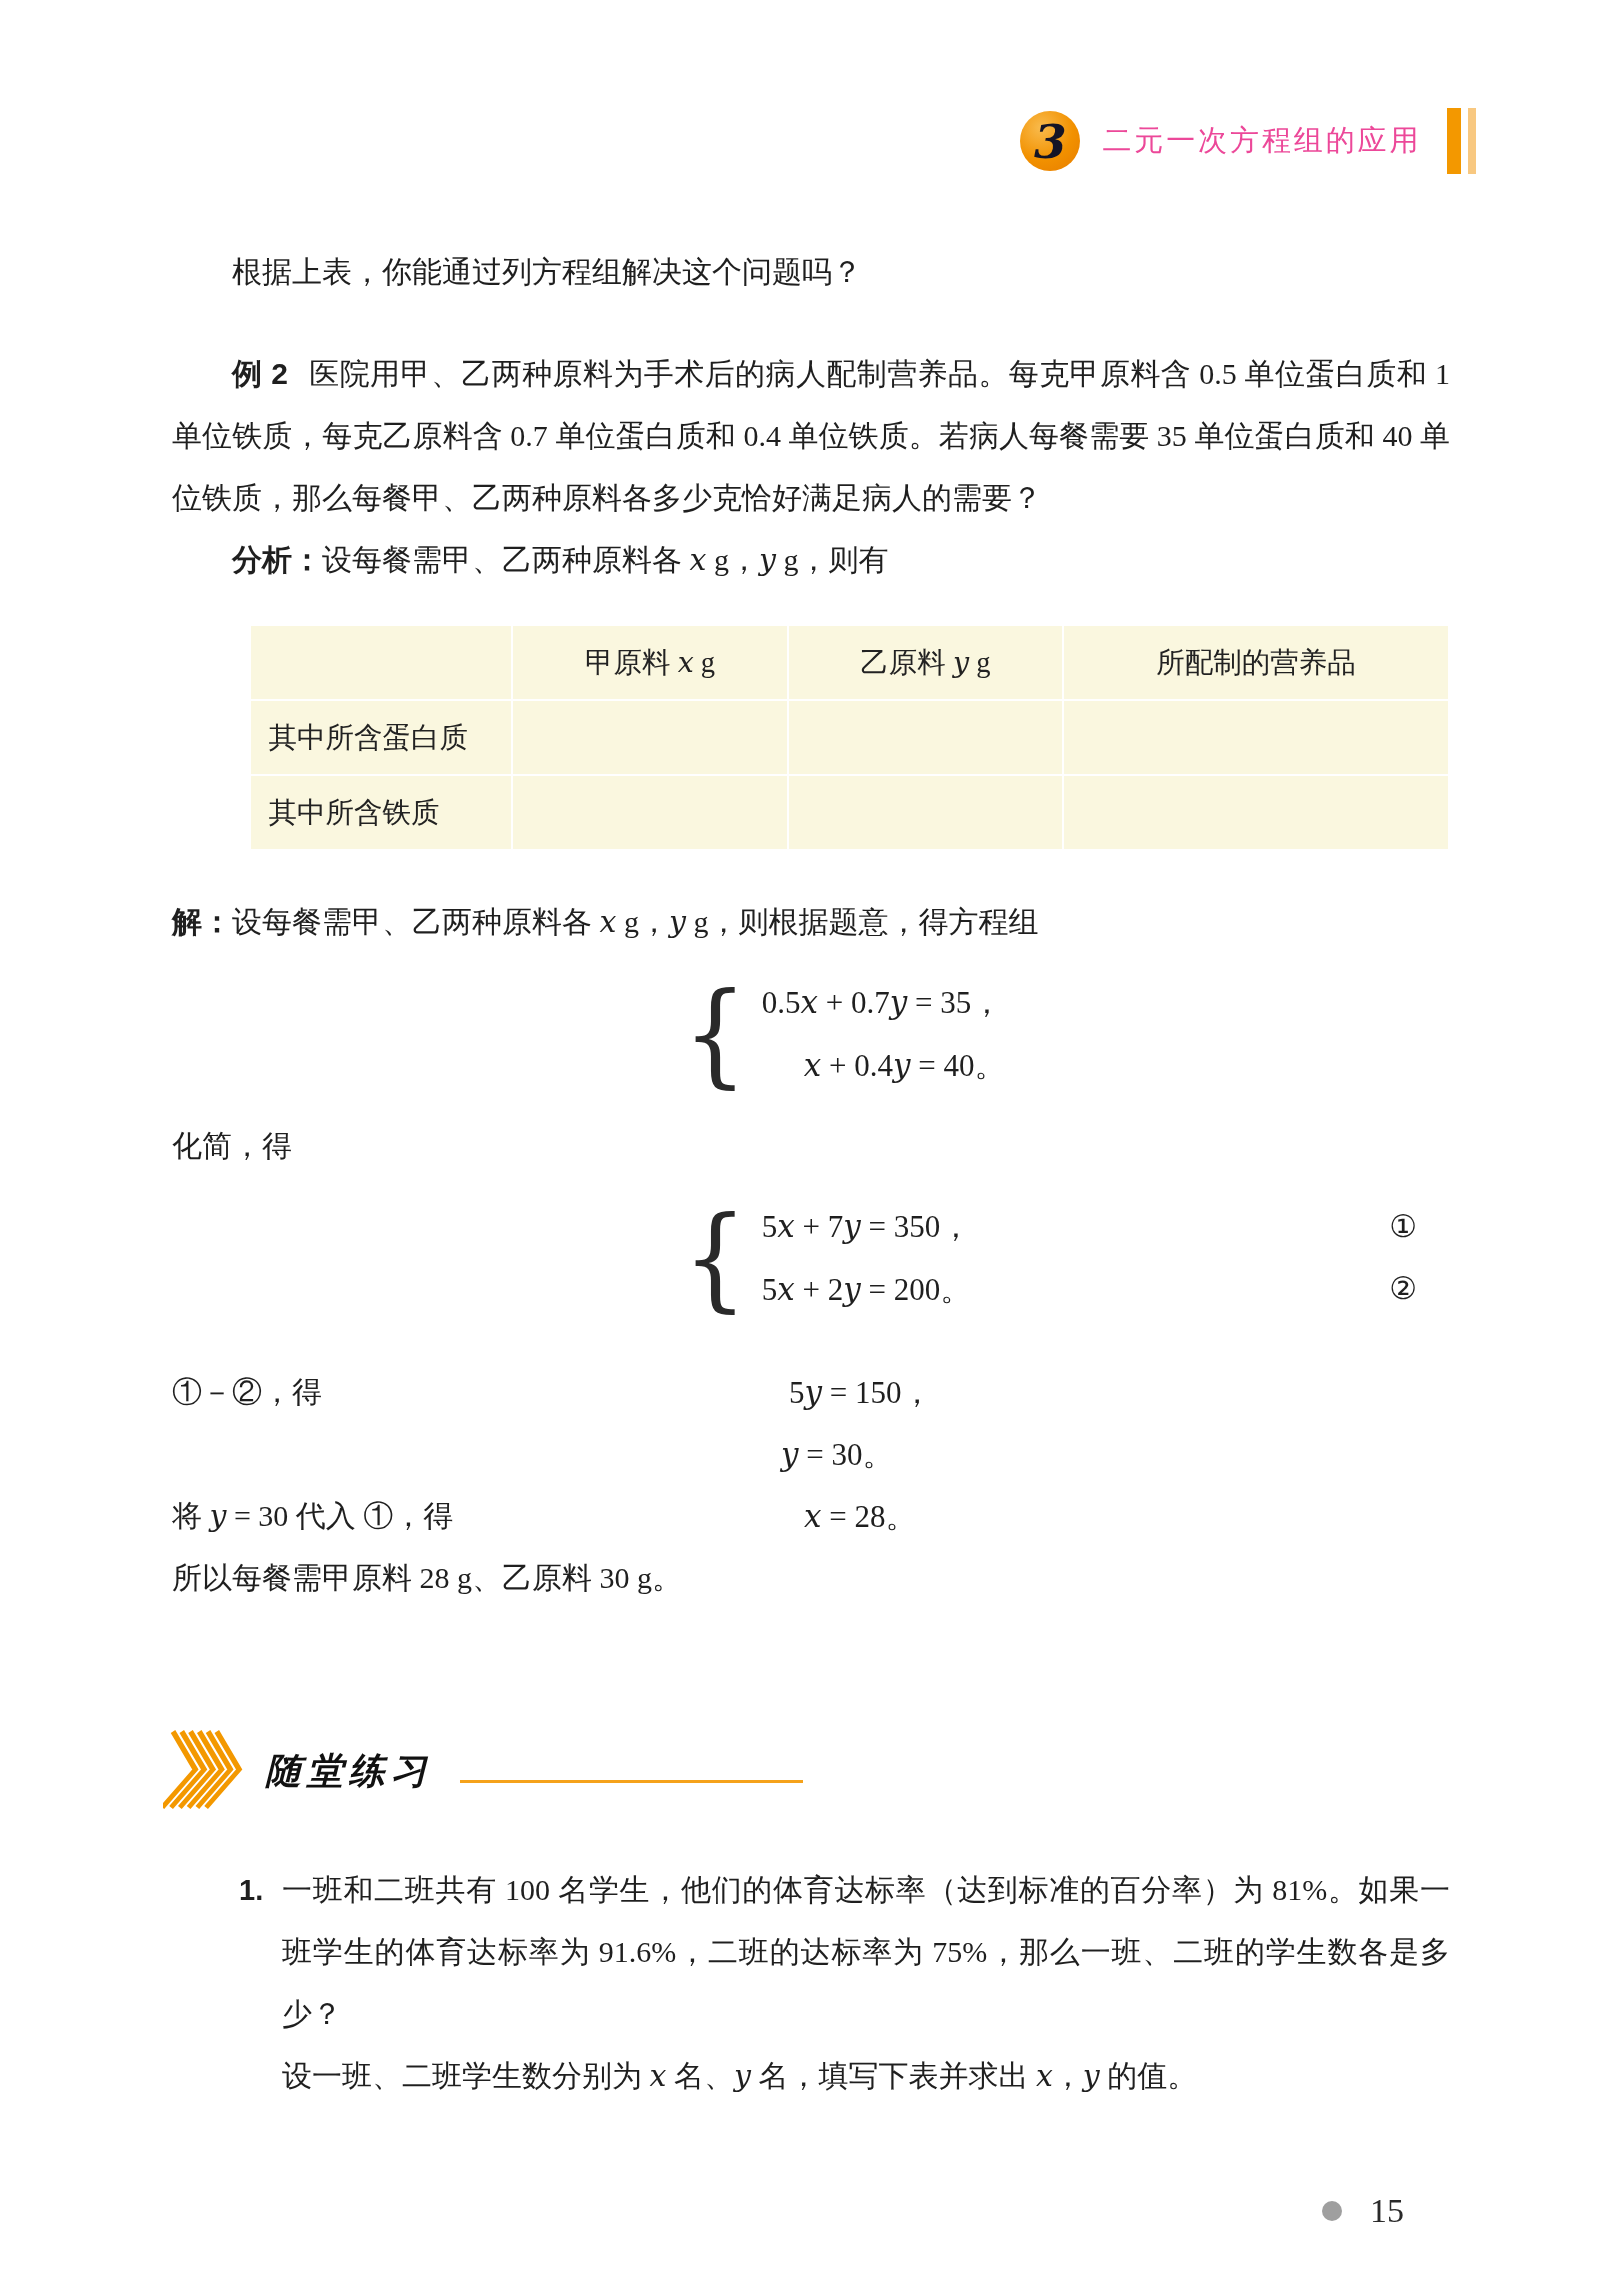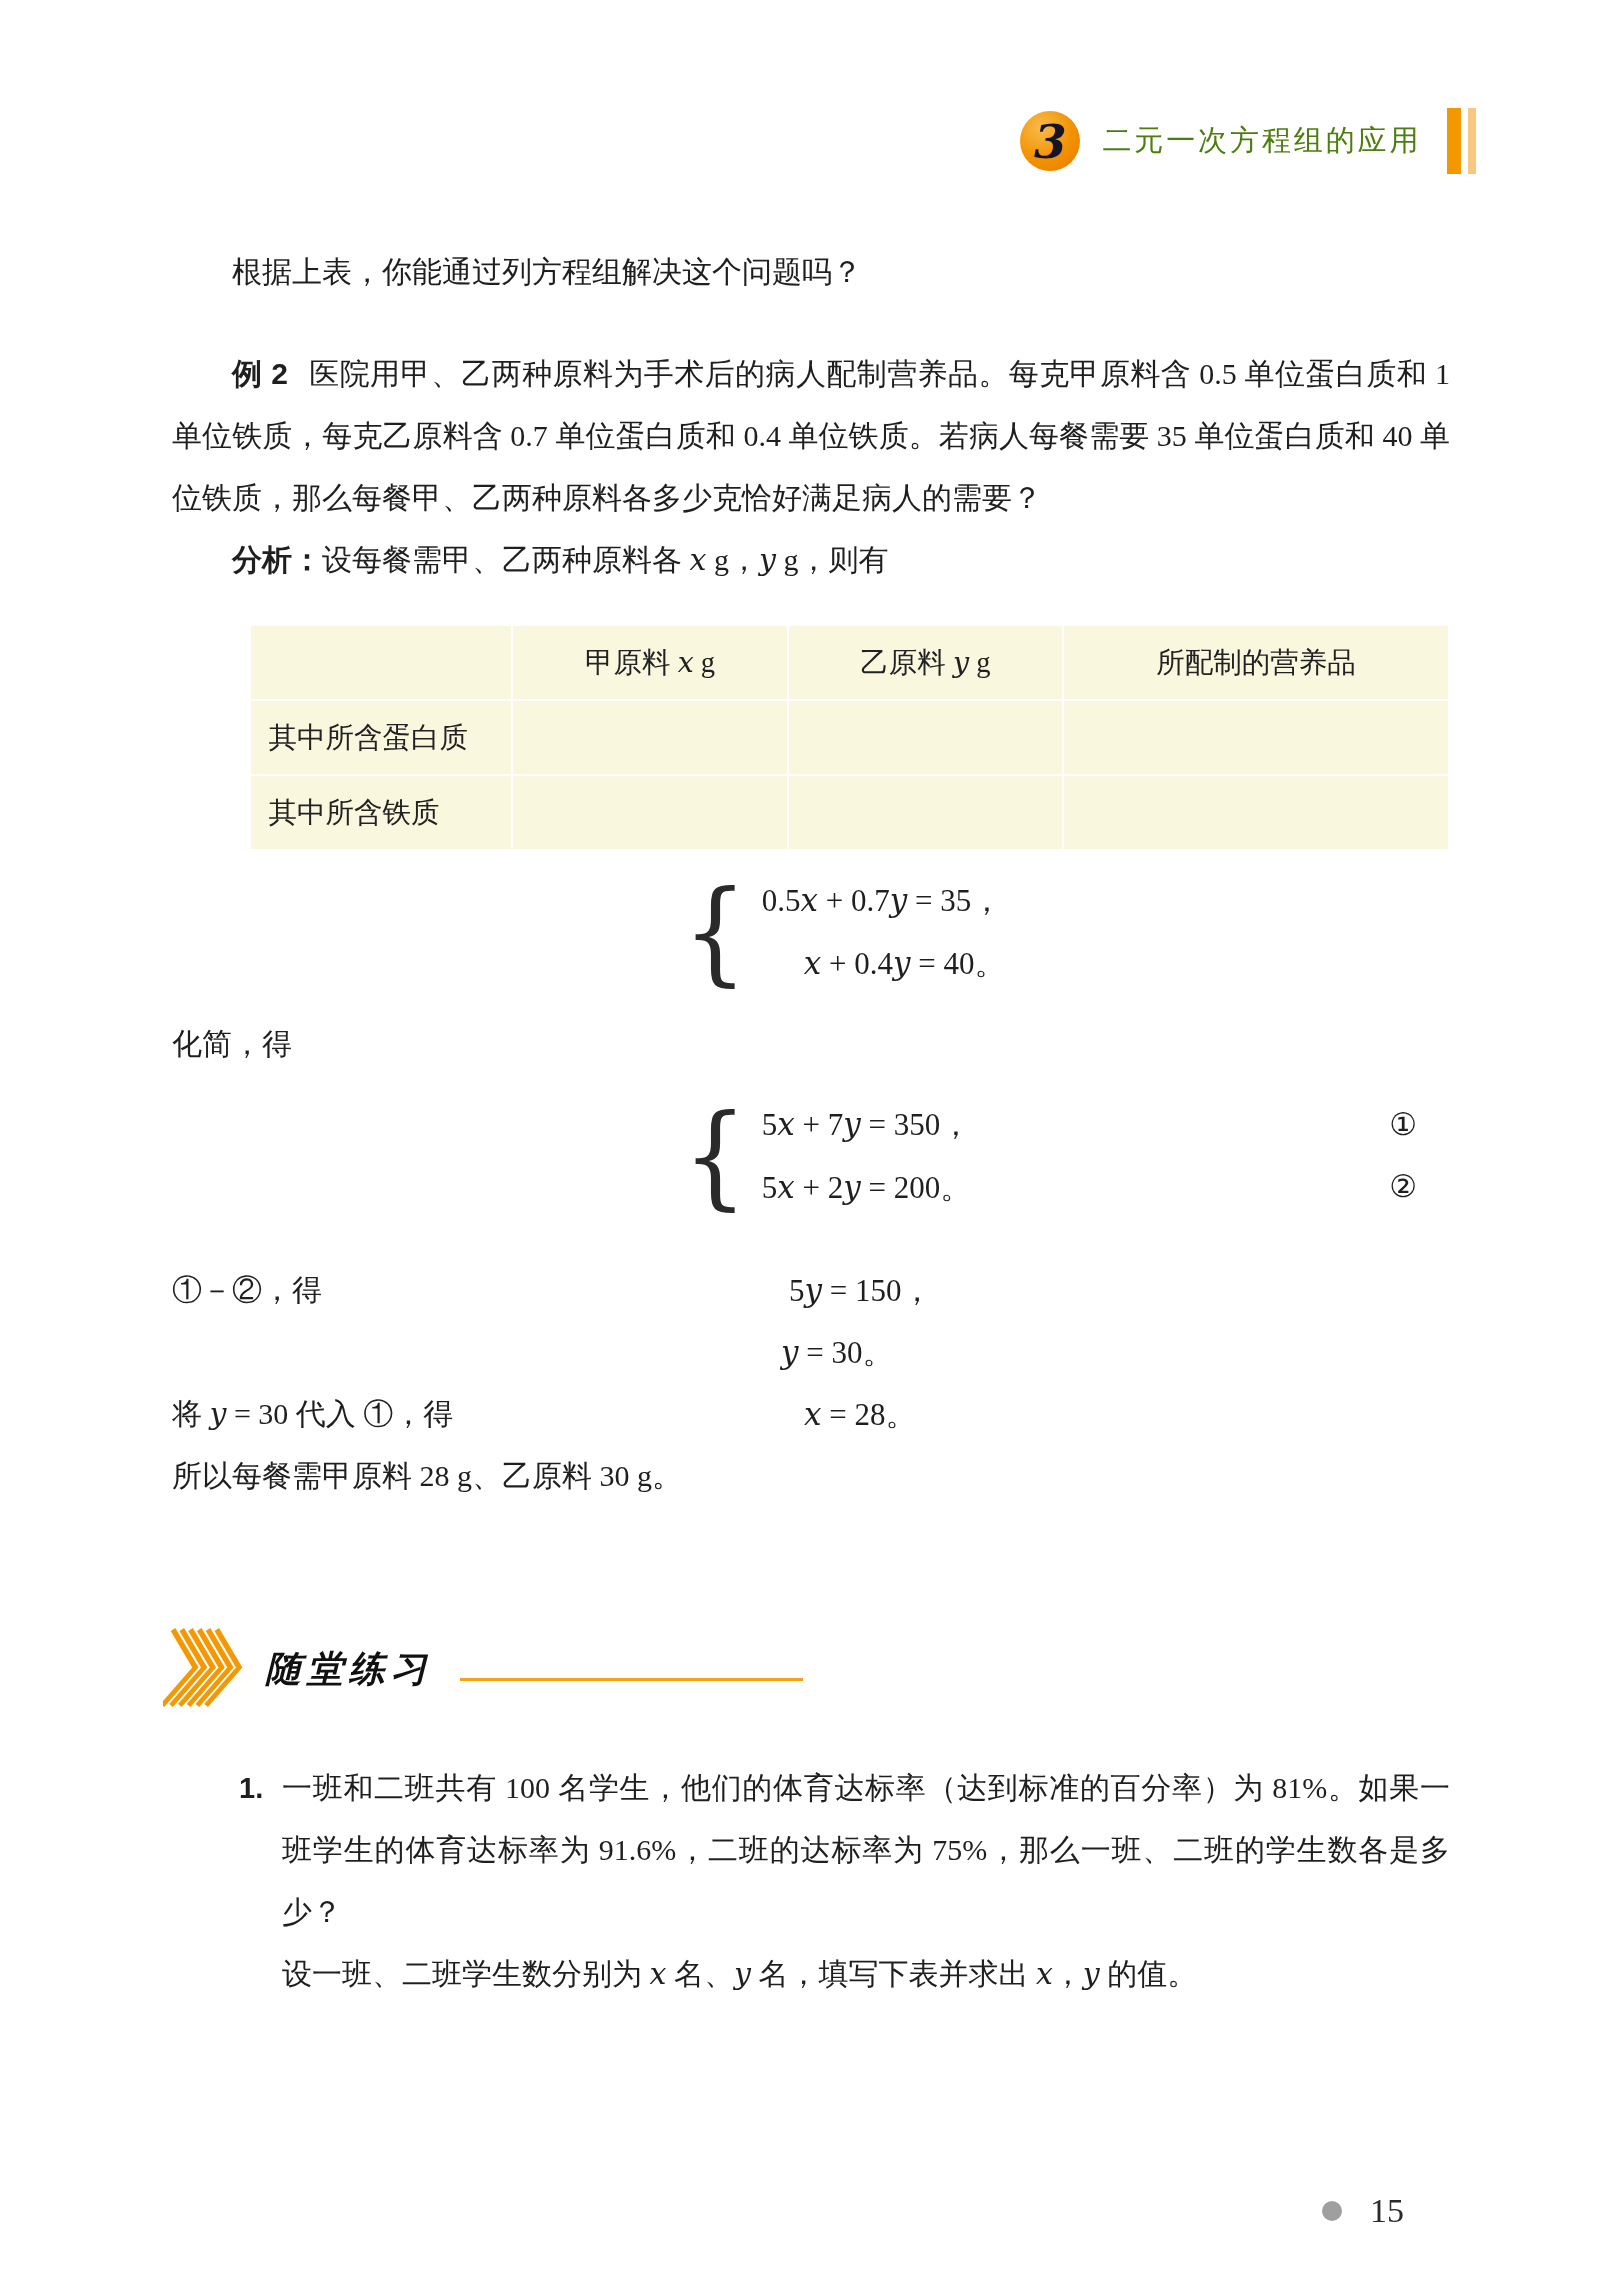--- a/index.html
+++ b/index.html
@@ -14,21 +14,21 @@
   .chapter-header { position:absolute; top:108px; right:146px; display:flex; align-items:center; }
   .chapter-badge {
     width:60px; height:60px; border-radius:50%;
     background:radial-gradient(circle at 35% 28%, #f9bb4d 0%, #f29100 55%, #e67c00 100%);
     display:flex; align-items:center; justify-content:center;
     font-family:"DejaVu Serif",serif; font-weight:700; font-style:italic;
     font-size:47px; color:#141426;
   }
   .chapter-title {
     margin-left:22px; font-family:"Liberation Sans","DejaVu Sans",sans-serif;
-    font-size:29px; color:#4d7c0f; letter-spacing:2.9px;
+    font-size:29px; color:#ec4899; letter-spacing:2.9px;
   }
   .accent-bars { display:flex; align-items:center; margin-left:26px; gap:6.6px; }
   .bar-a { width:14px; height:66px; background:#F39800; }
   .bar-b { width:8px; height:66px; background:#F8C880; }
 
   
   .para { font-size:30px; line-height:62px; text-align:justify; }
   .indent { text-indent:2em; }
   .hei { font-family:"Liberation Sans","DejaVu Sans",sans-serif; font-weight:700; }
   .lbl-gap { margin-right:0.7em; }
@@ -124,20 +124,21 @@
       </tr>
       <tr>
         <td class="rowlab">其中所含铁质</td>
         <td></td>
         <td></td>
         <td></td>
       </tr>
     </tbody>
       </table>
 
+    <p class="para mt-ex"><b class="hei">解：</b><span>设每餐需甲、乙两种原料各 <i>x</i> g，<i>y</i> g，则根据题意，得方程组</span></p>
 
     <div class="eq-row mt-sys">
       <div class="eq-system">
         <div class="brace">{</div>
         <div class="eq-lines">
           <div class="eq">0.5<i>x</i> + 0.7<i>y</i> = 35，</div>
           <div class="eq ind2"><i>x</i> + 0.4<i>y</i> = 40。</div>
         </div>
       </div>
     </div>

